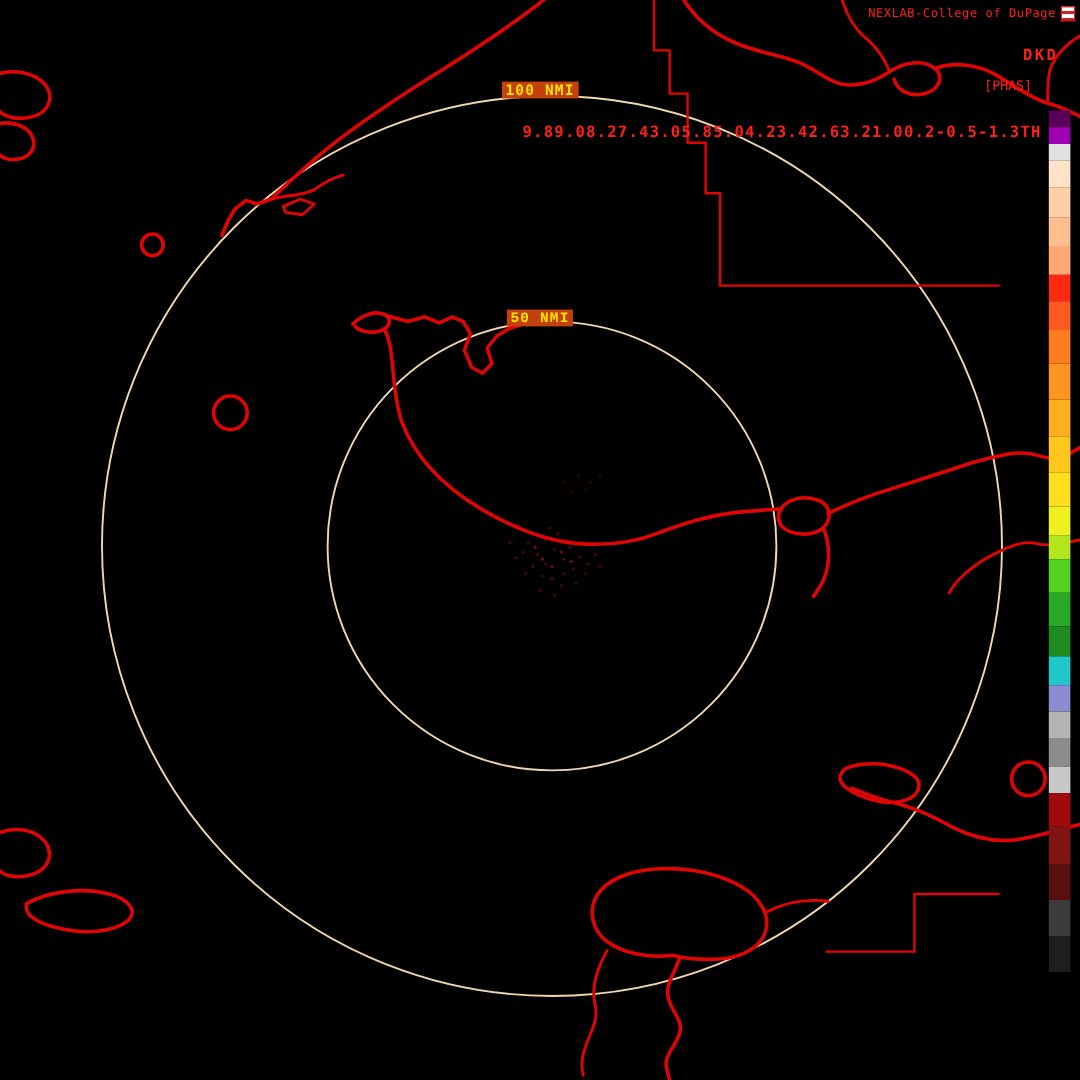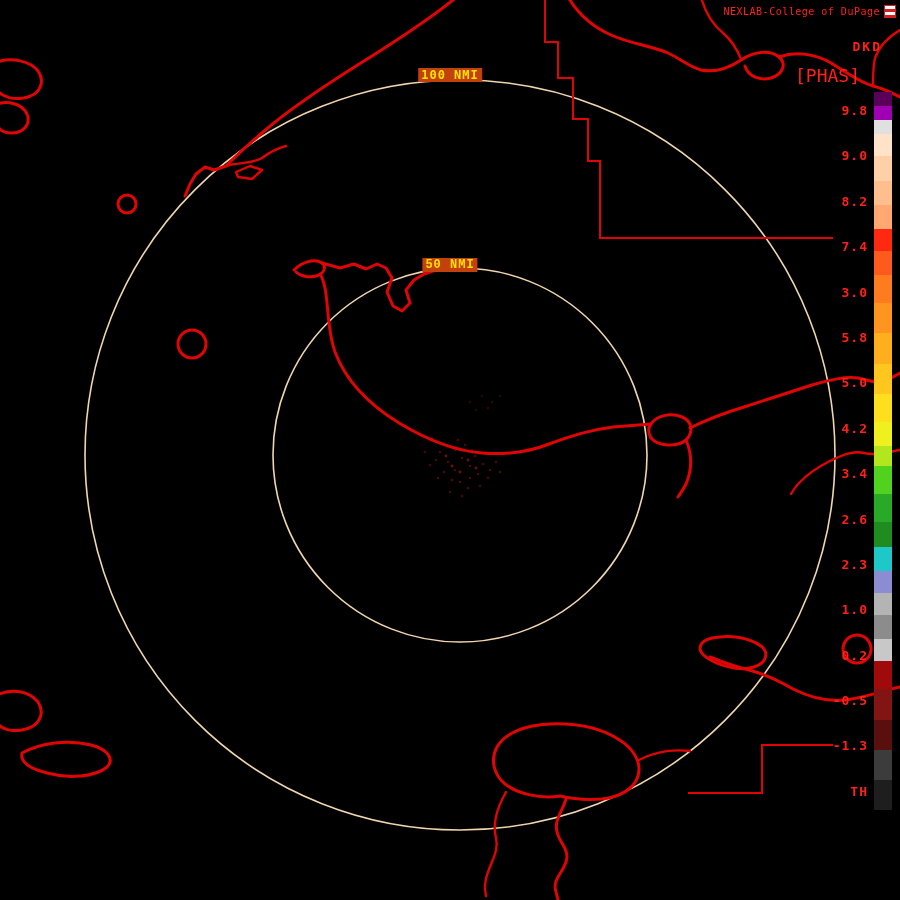--- a/index.html
+++ b/index.html
@@ -18,25 +18,25 @@
   .ring-label{position:absolute;transform:translateX(-50%);background:#c2410c;
           color:var(--ring-label,#ffe400);font-weight:bold;font-size:12px;
           letter-spacing:1px;padding:0 3px;line-height:14px;white-space:nowrap;}
   .brand{position:absolute;top:6px;right:20px;color:var(--header-text,#ff2018);
           font-size:10px;letter-spacing:.5px;white-space:nowrap;}
   .logo{position:absolute;top:5px;right:4px;width:12px;height:13px;
           background:linear-gradient(180deg,#ffffff 0 3px,#d02020 3px 6px,#ffffff 6px 9px,#d02020 9px);
           border:1px solid #d02020;box-sizing:border-box;}
   .prod-code{position:absolute;top:39px;right:18px;color:var(--header-text,#ff2018);
           font-size:13px;font-weight:bold;letter-spacing:2px;}
-  .prod-units{position:absolute;top:65px;right:40px;color:var(--header-text,#ff2018);font-size:18px;}
+  .prod-units{position:absolute;top:65px;right:40px;color:var(--header-text,#ff2018);font-size:11px;}
   .cb-bar{position:absolute;top:92px;left:874px;width:18px;height:718px;
           display:flex;flex-direction:column;}
   .cb-ticks{position:absolute;top:104px;left:818px;width:50px;height:694px;
-          display:flex;flex-direction:column;justify-content:space-between;}
+          display:flex;flex-direction:row;justify-content:flex-end;}
   .cb-tick{color:var(--header-text,#ff2018);font-size:13px;font-weight:bold;
           text-align:right;line-height:13px;letter-spacing:1px;}
   .caption{position:absolute;bottom:5px;left:0;width:100%;text-align:center;
           color:var(--caption-text,#f2d8ac);font-size:13px;letter-spacing:1.5px;white-space:nowrap;}
 </style>
 </head>
 <body>
 
 <div class="screen">
 
@@ -151,21 +151,21 @@
       <div class="cb-tick">9.8</div>
       <div class="cb-tick">9.0</div>
       <div class="cb-tick">8.2</div>
       <div class="cb-tick">7.4</div>
       <div class="cb-tick">3.0</div>
       <div class="cb-tick">5.8</div>
       <div class="cb-tick">5.0</div>
       <div class="cb-tick">4.2</div>
       <div class="cb-tick">3.4</div>
       <div class="cb-tick">2.6</div>
-      <div class="cb-tick">2.3</div>
+      <div class="cb-tick">3.2</div>
       <div class="cb-tick">1.0</div>
       <div class="cb-tick">0.2</div>
       <div class="cb-tick">-0.5</div>
       <div class="cb-tick">-1.3</div>
       <div class="cb-tick">TH</div>
     </div>
   <div class="cb-bar">
       <div style="flex: 14 0 0px; background: rgb(90, 0, 90);"></div>
       <div style="flex: 14 0 0px; background: rgb(160, 0, 180);"></div>
       <div style="flex: 14 0 0px; background: rgb(224, 224, 224);"></div>

